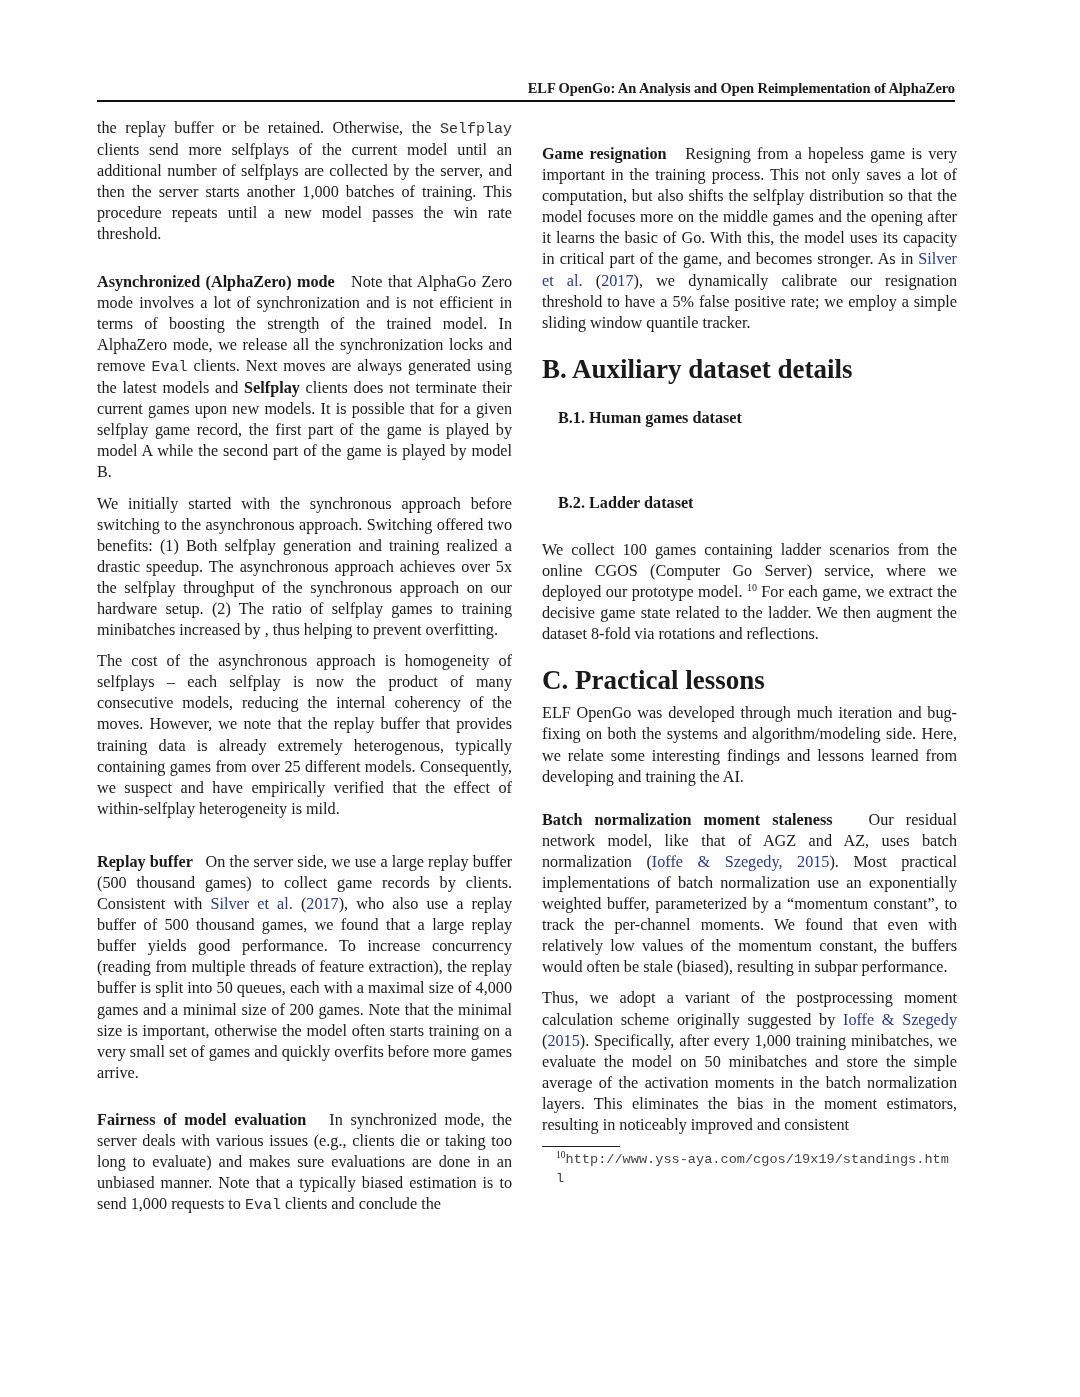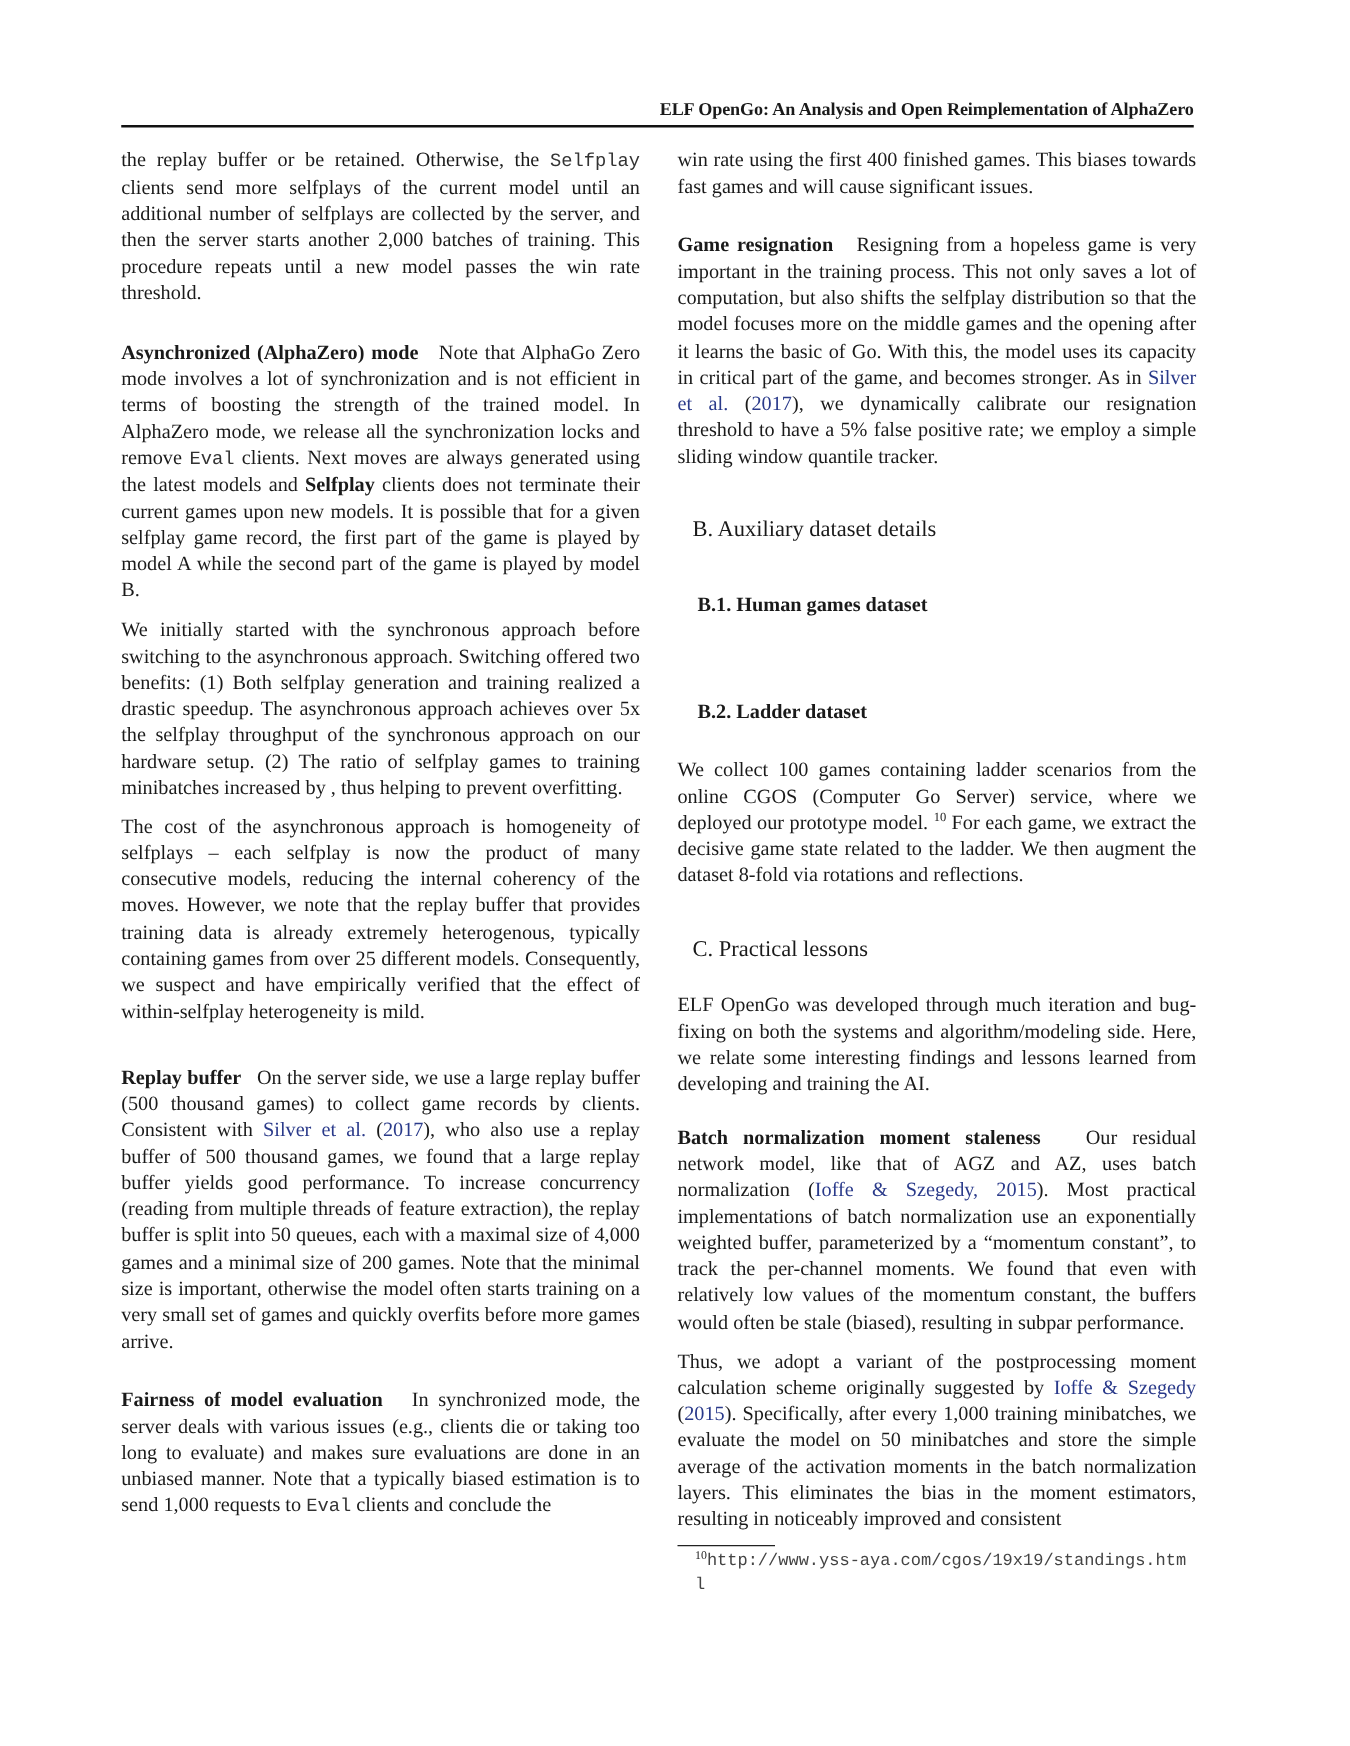--- a/index.html
+++ b/index.html
@@ -12,51 +12,50 @@
   .col.left { left: 97px; }
   .col.right { left: 542px; }
   p { margin: 0; text-align: justify; hyphens: none; }
   .gap-s { height: 10px; }
   .gap-m { height: 22px; }
   .gap-l { height: 26px; }
   .run-in { font-weight: bold; }
   .mono { font-family: "Liberation Mono", "DejaVu Sans Mono", monospace; font-size: 15px; color: #333; }
   .cite { color: #2a3a8a; }
   .bold { font-weight: bold; }
-  h2 { font-size: 18px; font-weight: normal; margin: 12px; line-height: 26px; }
+  h2 { font-size: 27px; font-weight: bold; margin: 0; line-height: 26px; }
   h3 { font-size: 16.2px; font-weight: bold; margin: 16px; line-height: 21px; }
   sup { font-size: 10px; line-height: 0; vertical-align: 6px; }
   .fn-rule { width: 78px; border-top: 1px solid #222; margin: 10px 0 3px 0; }
   .footnote { font-family: "Liberation Mono", "DejaVu Sans Mono", monospace; font-size: 13.6px; line-height: 19px; color: #444; }
   .footnote .num { font-family: "Liberation Serif", serif; font-size: 9.5px; vertical-align: 5px; line-height: 0; color: #222; }
   .indent { padding-left: 20px; }
 </style>
 </head>
 <body>
 
 <div class="running-head">ELF OpenGo: An Analysis and Open Reimplementation of AlphaZero</div>
 <div class="head-rule"></div>
 
 <div class="col left">
-  <p><span>the replay buffer or be retained. Otherwise, the </span><span class="mono">Selfplay</span><span> clients send more selfplays of the current model until an additional number of selfplays are collected by the server, and then the server starts another 2,000 batches of training. This procedure repeats until a new model passes the win rate threshold.</span></p>
+  <p><span>the replay buffer or be retained. Otherwise, the </span><span class="mono">Selfplay</span><span> clients send more selfplays of the current model until an additional number of selfplays are collected by the server, and then the server starts another 1,000 batches of training. This procedure repeats until a new model passes the win rate threshold.</span></p>
   <div class="gap-l"></div>
   <p><span class="run-in">Asynchronized (AlphaZero) mode</span>&nbsp;&nbsp;&nbsp;<span>Note that AlphaGo Zero mode involves a lot of synchronization and is not efficient in terms of boosting the strength of the trained model. In AlphaZero mode, we release all the synchronization locks and remove </span><span class="mono">Eval</span><span> clients. Next moves are always generated using the latest models and </span><span class="bold">Selfplay</span><span> clients does not terminate their current games upon new models. It is possible that for a given selfplay game record, the first part of the game is played by model A while the second part of the game is played by model B.</span></p>
   <div class="gap-s"></div>
   <p>We initially started with the synchronous approach before switching to the asynchronous approach. Switching offered two benefits: (1) Both selfplay generation and training realized a drastic speedup. The asynchronous approach achieves over 5x  the selfplay throughput of the synchronous approach on our hardware setup. (2) The ratio of selfplay games to training minibatches increased by , thus helping to prevent overfitting.</p>
   <div class="gap-s"></div>
   <p>The cost of the asynchronous approach is homogeneity of selfplays – each selfplay is now the product of many consecutive models, reducing the internal coherency of the moves. However, we note that the replay buffer that provides training data is already extremely heterogenous, typically containing games from over 25 different models. Consequently, we suspect and have empirically verified that the effect of within-selfplay heterogeneity is mild.</p>
   <div class="gap-m"></div>
   <div class="gap-s"></div>
   <p><span class="run-in">Replay buffer</span>&nbsp;&nbsp;&nbsp;<span>On the server side, we use a large replay buffer (500 thousand games) to collect game records by clients. Consistent with </span><span class="cite">Silver et al.</span> (<span class="cite">2017</span>)<span>, who also use a replay buffer of 500 thousand games, we found that a large replay buffer yields good performance. To increase concurrency (reading from multiple threads of feature extraction), the replay buffer is split into 50 queues, each with a maximal size of 4,000 games and a minimal size of 200 games. Note that the minimal size is important, otherwise the model often starts training on a very small set of games and quickly overfits before more games arrive.</span></p>
   <div class="gap-l"></div>
   <p><span class="run-in">Fairness of model evaluation</span>&nbsp;&nbsp;&nbsp;<span>In synchronized mode, the server deals with various issues (e.g., clients die or taking too long to evaluate) and makes sure evaluations are done in an unbiased manner. Note that a typically biased estimation is to send 1,000 requests to </span><span class="mono">Eval</span><span> clients and conclude the</span></p>
 </div>
 
 <div class="col right">
-  <p>win rate using the first 400 finished games. This biases towards fast games and will cause significant issues.</p>
   <div class="gap-l"></div>
   <p><span class="run-in">Game resignation</span>&nbsp;&nbsp;&nbsp;<span>Resigning from a hopeless game is very important in the training process. This not only saves a lot of computation, but also shifts the selfplay distribution so that the model focuses more on the middle games and the opening after it learns the basic of Go. With this, the model uses its capacity in critical part of the game, and becomes stronger. As in </span><span class="cite">Silver et al.</span> (<span class="cite">2017</span>)<span>, we dynamically calibrate our resignation threshold to have a 5% false positive rate; we employ a simple sliding window quantile tracker.</span></p>
   <div class="gap-m"></div>
   <h2>B. Auxiliary dataset details</h2>
   <div class="gap-s"></div>
   <h3>B.1. Human games dataset</h3>
   <div class="gap-s"></div>
   <div class="gap-m"></div>
   <h3>B.2. Ladder dataset</h3>
   <div class="gap-s"></div>

